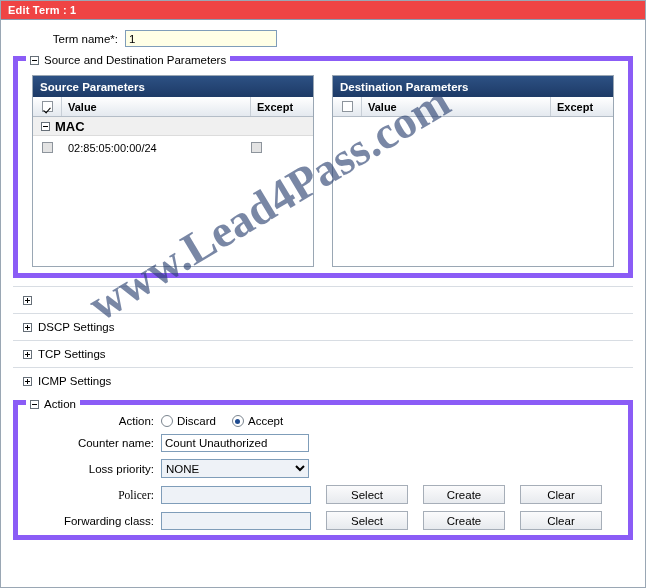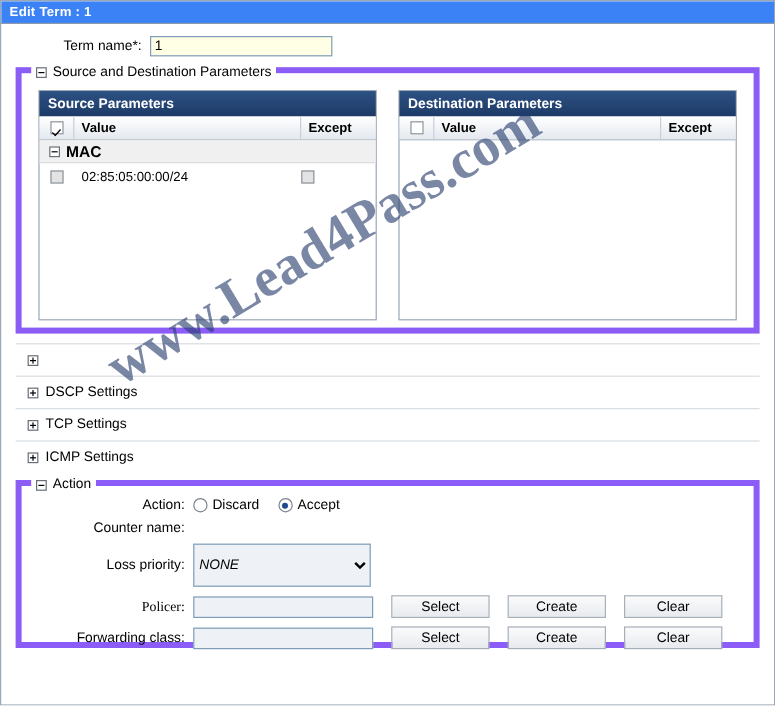--- a/index.html
+++ b/index.html
@@ -22,21 +22,21 @@
     box-sizing: border-box;
     border: 1px solid #9aa7b4;
     background: #ffffff;
     position: relative;
     overflow: hidden;
   }
   
   .titlebar {
     height: 19px;
     background: linear-gradient(to bottom, #2c4f80 0%, #1e3d६b 100%);
-    background-color: #3b82f6;
+    background-color: #ef4444;
     border-bottom: 1px solid #8a9bb0;
     display: flex;
     align-items: center;
     padding-left: 7px;
     box-sizing: border-box;
   }
   .titlebar .title {
     color: #ffffff;
     font-weight: bold;
     font-size: 11px;
@@ -275,25 +275,24 @@
   }
   .radio-label {
     font-size: 11.5px;
     margin-left: 4px;
     margin-right: 16px;
     vertical-align: middle;
   }
   select.combo {
     font-family: "Liberation Sans", sans-serif;
     font-size: 11.5px;
-    height: 36px;
+    height: 19px;
     border: 1px solid #7f9db9;
     background: #eef2f7;
     box-sizing: border-box;
-    font-style: italic;
   }
   .btn {
     font-family: "Liberation Sans", sans-serif;
     font-size: 11.5px;
     height: 19px;
     width: 82px;
     border: 1px solid #a6aeb8;
     background: linear-gradient(to bottom, #fbfbfc 0%, #e7eaee 100%);
     box-sizing: border-box;
     cursor: pointer;
@@ -429,20 +428,21 @@
         <div class="field-row" style="margin-bottom:7px;">
           <div class="field-label" style="width:136px;">Action:</div>
           <span class="radio"></span>
           <span class="radio-label">Discard</span>
           <span class="radio sel"></span>
           <span class="radio-label">Accept</span>
         </div>
 
         <div class="field-row" style="margin-bottom:7px;">
           <div class="field-label" style="width:136px;">Counter name:</div>
+          <input class="input-plain" style="width: 148px; background: rgb(255, 255, 255);" value="Count Unauthorized">
         </div>
 
         <div class="field-row" style="margin-bottom:7px;">
           <div class="field-label" style="width:136px;">Loss priority:</div>
           <select class="combo" style="width:148px;">
             <option>NONE</option>
           </select>
         </div>
 
         <div class="field-row" style="margin-bottom:7px;">

